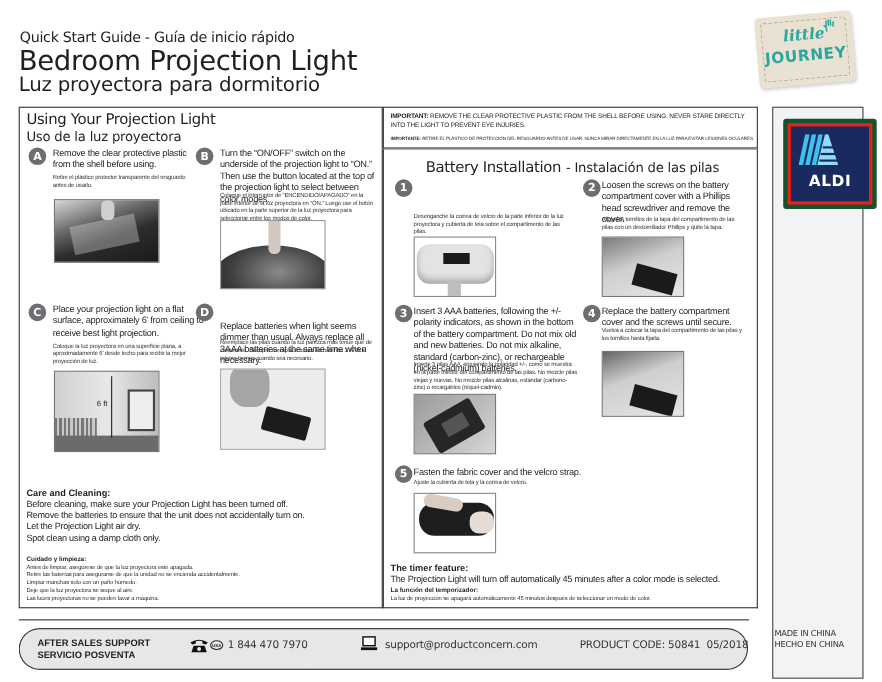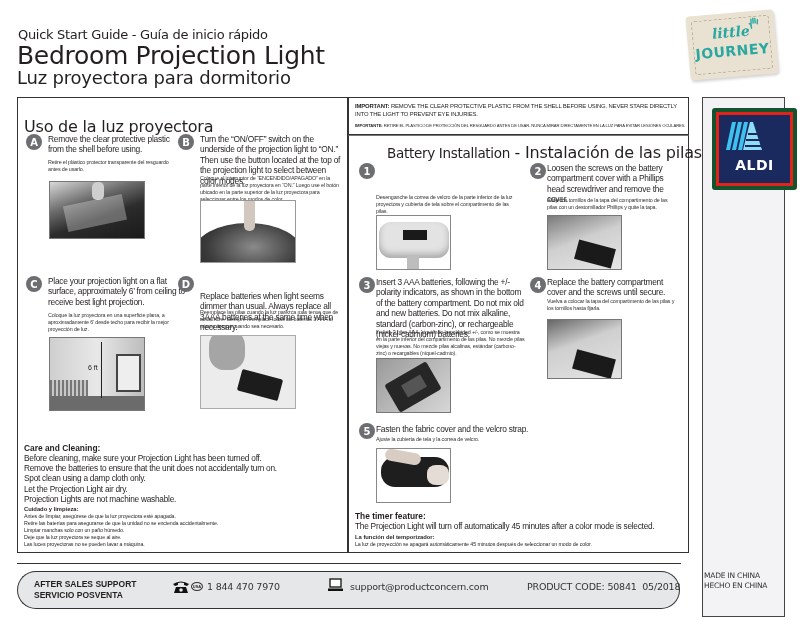--- a/index.html
+++ b/index.html
@@ -18,21 +18,21 @@
   .lj-little { position: absolute; left: 0; right: 0; top: 11px; text-align: center; font-family: "DejaVu Serif", serif; font-style: italic; font-weight: bold; font-size: 14px; color: #2aa7a0; }
   .lj-journey { position: absolute; left: 0; right: 0; top: 30px; text-align: center; font-family: "DejaVu Sans", sans-serif; font-weight: bold; font-size: 14px; color: #2aa7a0; letter-spacing: 0.5px; }
 
   
   .panel-left { left: 17px; top: 97px; width: 331px; height: 456px; border: 1.5px solid #333; }
   .panel-imp { left: 348px; top: 97px; width: 341px; height: 38px; border: 1.5px solid #333; border-left: 1px solid #333; }
   .panel-bat { left: 348px; top: 135px; width: 341px; height: 418px; border: 1.5px solid #333; border-left: 1px solid #333; border-top: 1px solid #777; }
   .aldi-box { left: 702px; top: 97px; width: 83px; height: 520px; background: #f3f3f5; border: 1px solid #444; }
 
   .sec-title { font-family: "DejaVu Sans", sans-serif; font-size: 13.5px; letter-spacing: -0.3px; }
-  .sec-sub { font-family: "DejaVu Sans", sans-serif; font-size: 16px; letter-spacing: -0.2px; }
+  .sec-sub { font-family: "DejaVu Sans", sans-serif; font-size: 12px; letter-spacing: -0.2px; }
 
   .badge { width: 16px; height: 16px; border-radius: 50%; background: #6d6e71; color: #fff; font-weight: bold; font-size: 10px; display: flex; align-items: center; justify-content: center; font-family: "DejaVu Sans", sans-serif; }
   .step-en { font-family: "Liberation Sans", sans-serif; font-size: 8.4px; line-height: 10.4px; letter-spacing: -0.25px; color: #231f20; }
   .step-es { font-family: "Liberation Sans", sans-serif; font-size: 5.4px; line-height: 7px; letter-spacing: -0.15px; color: #333; }
 
   .photo { border: 1px solid #777; overflow: hidden; position: absolute; }
 
   .care-h { font-weight: bold; font-size: 8.4px; }
   .care-en { font-size: 8.3px; line-height: 10.2px; letter-spacing: -0.25px; }
   .care-h-es { font-weight: bold; font-size: 5.8px; }
@@ -56,20 +56,21 @@
 <div class="abs lj">
   <div class="lj-inner"></div>
   <div class="lj-little">little</div>
   <svg class="abs" style="left:62px;top:6px;" width="12" height="12" viewBox="0 0 12 12">
     <path d="M3 11 Q2 7 3 5 L3 2 M5 6 L5 1 M7 6 L7 1.5 M9 7 L9.5 3 M3 8 L1 6" stroke="#2aa7a0" stroke-width="1.4" fill="none" stroke-linecap="round"></path>
   </svg>
   <div class="lj-journey">JOURNEY</div>
 </div>
 
 <div class="abs panel-left">
+  <div class="abs sec-title" style="left:6px;top:3px;">Using Your Projection Light</div>
   <div class="abs sec-sub" style="left:6px;top:19px;">Uso de la luz proyectora</div>
 
   <div class="abs badge" style="left:8px;top:36px;">A</div>
   <div class="abs step-en" style="left:30px;top:36px;width:125px;">Remove the clear protective plastic from the shell before using.</div>
   <div class="abs step-es" style="left:30px;top:61px;width:125px;">Retire el plástico protector transparente del resguardo antes de usarlo.</div>
   <div class="photo" style="left:31px;top:83px;width:96px;height:58px;background:linear-gradient(160deg,#d8d8d8 0%,#6a6a6a 35%,#2c2c2c 60%,#1a1a1a 100%);">
     <div class="abs" style="left:42px;top:0;width:12px;height:18px;background:#cfcfcf;border-radius:5px;"></div>
     <div class="abs" style="left:15px;top:18px;width:60px;height:26px;background:rgba(230,230,230,0.35);transform:rotate(-12deg);"></div>
   </div>
 
@@ -97,23 +98,22 @@
   <div class="abs step-es" style="left:182px;top:211px;width:142px;">Reemplace las pilas cuando la luz parezca más tenue que de costumbre. Siempre reemplace todas las baterías 3 AAA al mismo tiempo cuando sea necesario.</div>
   <div class="photo" style="left:182px;top:237px;width:96px;height:74px;background:#ececec;border-color:#aaa;">
     <div class="abs" style="left:8px;top:-6px;width:36px;height:40px;background:#a5a5a5;border-radius:40%;"></div>
     <div class="abs" style="left:38px;top:38px;width:42px;height:22px;background:#1c1c1c;transform:rotate(15deg);border-radius:2px;"></div>
   </div>
 
   <div class="abs care-h" style="left:6px;top:345px;">Care and Cleaning:</div>
   <div class="abs care-en" style="left:6px;top:355px;width:320px;">
     <div>Before cleaning, make sure your Projection Light has been turned off.</div>
     <div>Remove the batteries to ensure that the unit does not accidentally turn on.</div>
+    <div>Let the Projection Light air dry.</div>
     <div>Spot clean using a damp cloth only.</div>
-    <div>Let the Projection Light air dry.</div>
-    <div>Projection Lights are not machine washable.</div>
   </div>
   <div class="abs care-h-es" style="left:6px;top:408px;">Cuidado y limpieza:</div>
   <div class="abs care-es" style="left:6px;top:415px;width:320px;">
     <div>Antes de limpiar, asegúrese de que la luz proyectora esté apagada.</div>
     <div>Retire las baterías para asegurarse de que la unidad no se encienda accidentalmente.</div>
     <div>Limpiar manchas solo con un paño húmedo.</div>
     <div>Deje que la luz proyectora se seque al aire.</div>
     <div>Las luces proyectoras no se pueden lavar a máquina.</div>
   </div>
 </div>

